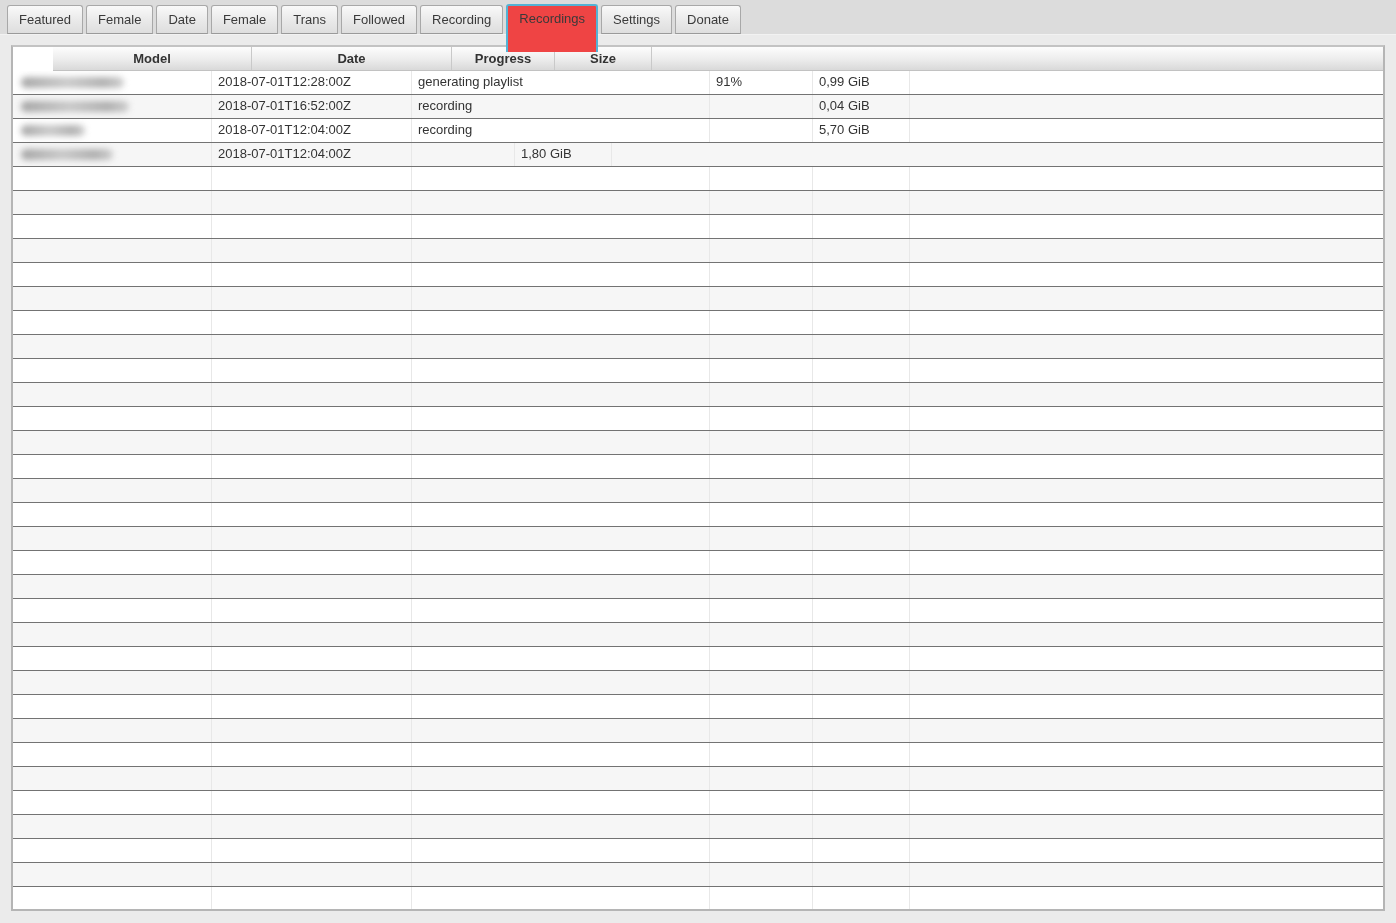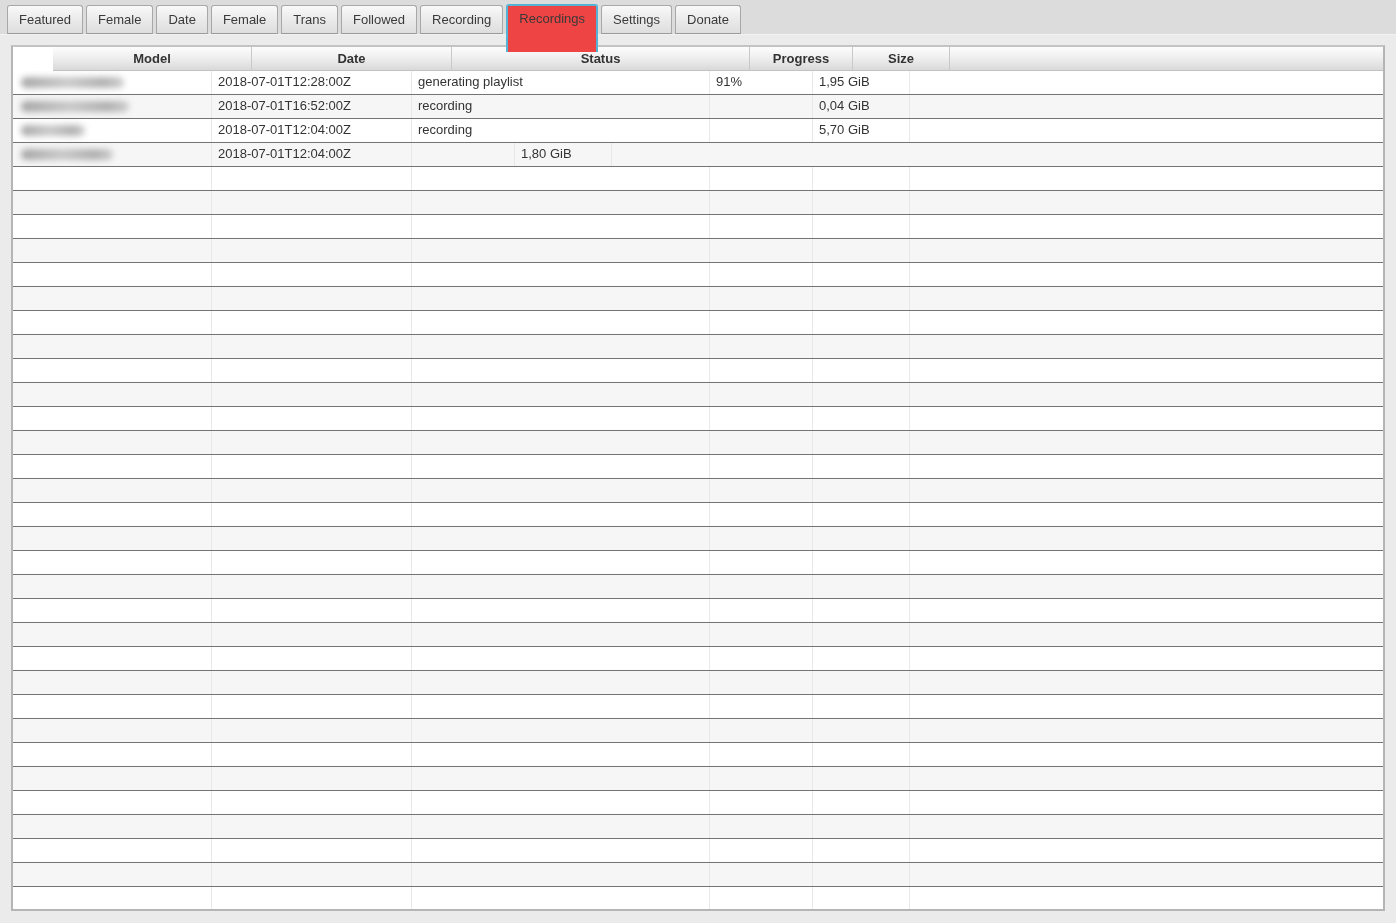--- a/index.html
+++ b/index.html
@@ -111,34 +111,33 @@
     <div class="tab active">Recordings</div>
     <div class="tab">Settings</div>
     <div class="tab">Donate</div>
   </div>
 
 <div class="content">
   <div class="rec-table">
     <div class="thead" id="thead">
         <div class="th w0">Model</div>
         <div class="th w1">Date</div>
-        <div class="th w2">Status</div>
         <div class="th w3">Progress</div>
         <div class="th w4">Size</div>
         <div class="th w5"></div>
       </div>
     <div class="tbody" id="tbody">
         <div class="tr">
           <div class="td w0">
             <div class="blurname" style="width: 103px;"></div>
           </div>
           <div class="td w1">2018-07-01T12:28:00Z</div>
           <div class="td w2">generating playlist</div>
           <div class="td w3">91%</div>
-          <div class="td w4">1,95 GiB</div>
+          <div class="td w4">0,99 GiB</div>
           <div class="td w5"></div>
         </div>
         <div class="tr">
           <div class="td w0">
             <div class="blurname" style="width: 108px;"></div>
           </div>
           <div class="td w1">2018-07-01T16:52:00Z</div>
           <div class="td w2">recording</div>
           <div class="td w3"></div>
           <div class="td w4">0,04 GiB</div>

